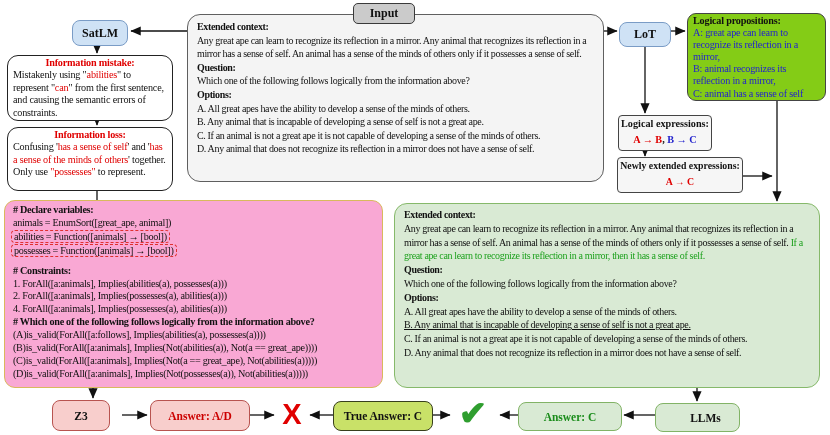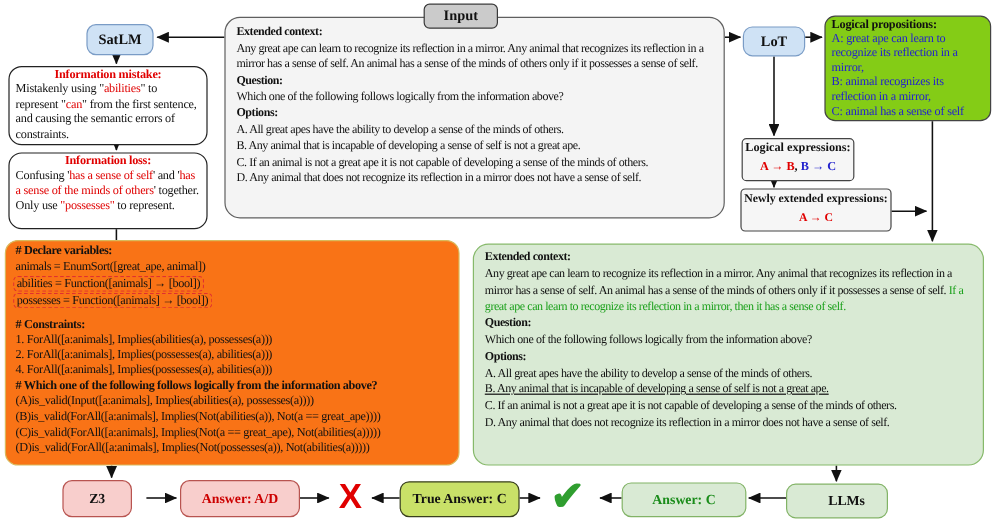--- a/index.html
+++ b/index.html
@@ -35,21 +35,21 @@
   #props{left:687px;top:13px;width:139px;height:88px;background:#84cc16;
          border:1.2px solid #444;border-radius:9px;padding:1px 5px;
          font-size:10.2px;line-height:12.1px;letter-spacing:-0.2px;}
   #exprs{left:618px;top:115px;width:94px;height:36px;background:#f6f6f6;
          border:1.2px solid #444;border-radius:4px;text-align:center;
          font-size:10.2px;line-height:16px;white-space:nowrap;}
   #next-exprs{left:617px;top:157px;width:126px;height:36px;background:#f6f6f6;
          border:1.2px solid #444;border-radius:4px;text-align:center;
          font-size:9.8px;line-height:16px;white-space:nowrap;}
 
-  #yellow{left:4px;top:200px;width:379px;height:188px;background:#f97316;
+  #yellow{left:4px;top:200px;width:379px;height:188px;background:#f9a8d4;
           border:1.5px solid #d9b95c;border-radius:11px;padding:3px 8px;
           font-size:10.2px;line-height:12.9px;letter-spacing:-0.3px;}
   .dashed{display:inline-block;border:1.2px dashed #e03030;border-radius:4px;
           padding:0 2px;margin-left:-2px;line-height:11.4px;}
   .gap{height:7px;}
 
   #green{left:394px;top:203px;width:426px;height:185px;background:#d9ead4;
          border:1.5px solid #86b96a;border-radius:13px;padding:4px 9px 0;
          font-size:10px;line-height:13.8px;letter-spacing:-0.35px;}
 
@@ -159,21 +159,21 @@
     <div><b># Declare variables:</b></div>
     <div>animals = EnumSort([great_ape, animal])</div>
     <div><span class="dashed">abilities = Function([animals] → [bool])</span></div>
     <div><span class="dashed">possesses = Function([animals] → [bool])</span></div>
     <div class="gap"></div>
     <div><b># Constraints:</b></div>
     <div>1. ForAll([a:animals], Implies(abilities(a), possesses(a)))</div>
     <div>2. ForAll([a:animals], Implies(possesses(a), abilities(a)))</div>
     <div>4. ForAll([a:animals], Implies(possesses(a), abilities(a)))</div>
     <div><b># Which one of the following follows logically from the information above?</b></div>
-    <div>(A)is_valid(Input([a:animals], Implies(abilities(a), possesses(a))))</div>
+    <div>(A)is_valid(ForAll([a:follows], Implies(abilities(a), possesses(a))))</div>
     <div>(B)is_valid(ForAll([a:animals], Implies(Not(abilities(a)), Not(a == great_ape))))</div>
     <div>(C)is_valid(ForAll([a:animals], Implies(Not(a == great_ape), Not(abilities(a)))))</div>
     <div>(D)is_valid(ForAll([a:animals], Implies(Not(possesses(a)), Not(abilities(a)))))</div>
   </div>
 
   <div id="green" class="bx">
     <div><b>Extended context:</b></div>
     <div><span class="c-k">Any great ape can learn to recognize its reflection in a mirror. Any animal that recognizes its reflection in a mirror has a sense of self. An animal has a sense of the minds of others only if it possesses a sense of self. </span><span class="c-g">If a great ape can learn to recognize its reflection in a mirror, then it has a sense of self.</span></div>
     <div><b>Question:</b></div>
     <div>Which one of the following follows logically from the information above?</div>

